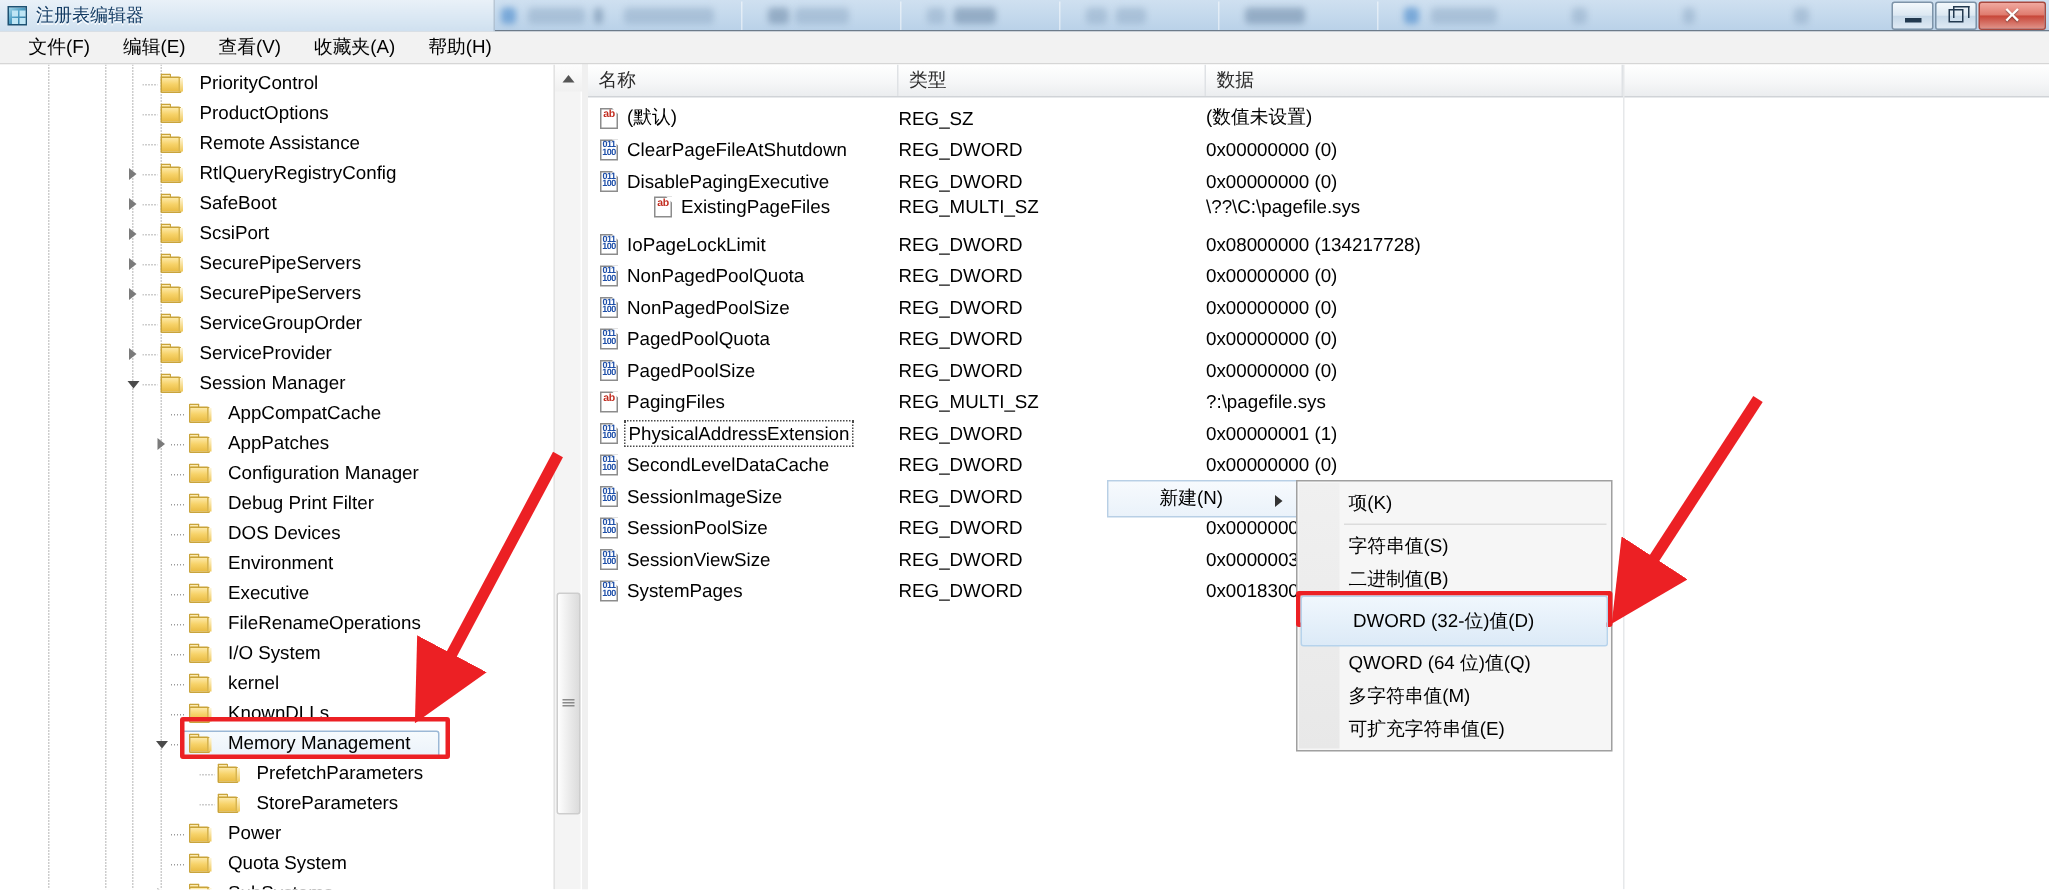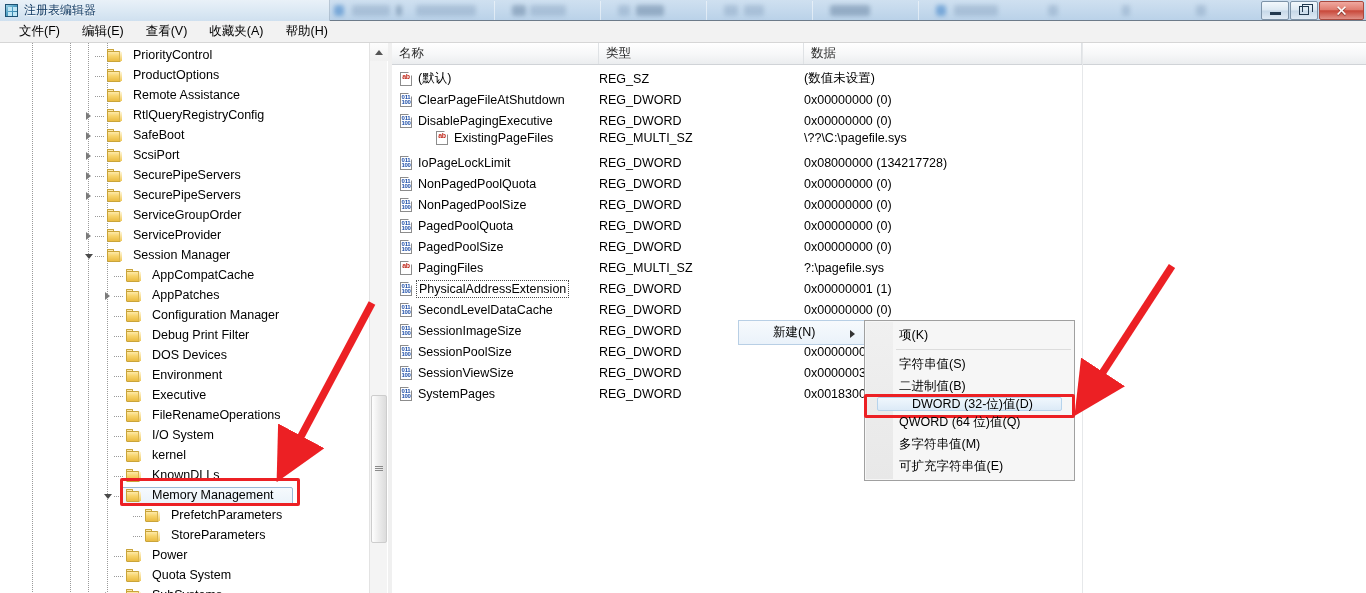--- a/index.html
+++ b/index.html
@@ -265,21 +265,21 @@
   .ctx-menu .strip {
     position: absolute; left: 1px; top: 1px; width: 27px; bottom: 1px;
     background: linear-gradient(180deg,#f0f0f0 0%, #e8e8e8 100%);
   }
   .ctx-item {
     position: relative; height: 22px; display: flex; align-items: center;
     font-size: 12.5px; color: #000; padding-left: 34px; z-index: 2;
   }
   .ctx-item.hl {
     background: linear-gradient(180deg,#f0f7fd 0%, #dceaf7 100%);
-    border: 1px solid #b6d3ec; margin: 0 12px; height: 14px;
+    border: 1px solid #b6d3ec; margin: 0 2px; height: 34px;
     border-radius: 2px;
   }
   .ctx-sep {
     height: 1px; background: #dcdcdc; margin: 3px 3px 3px 31px; position: relative; z-index: 2;
   }
 
   
   .ann-box {
     position: absolute; border: 3px solid #ec2024; border-radius: 2px;
     pointer-events: none;

